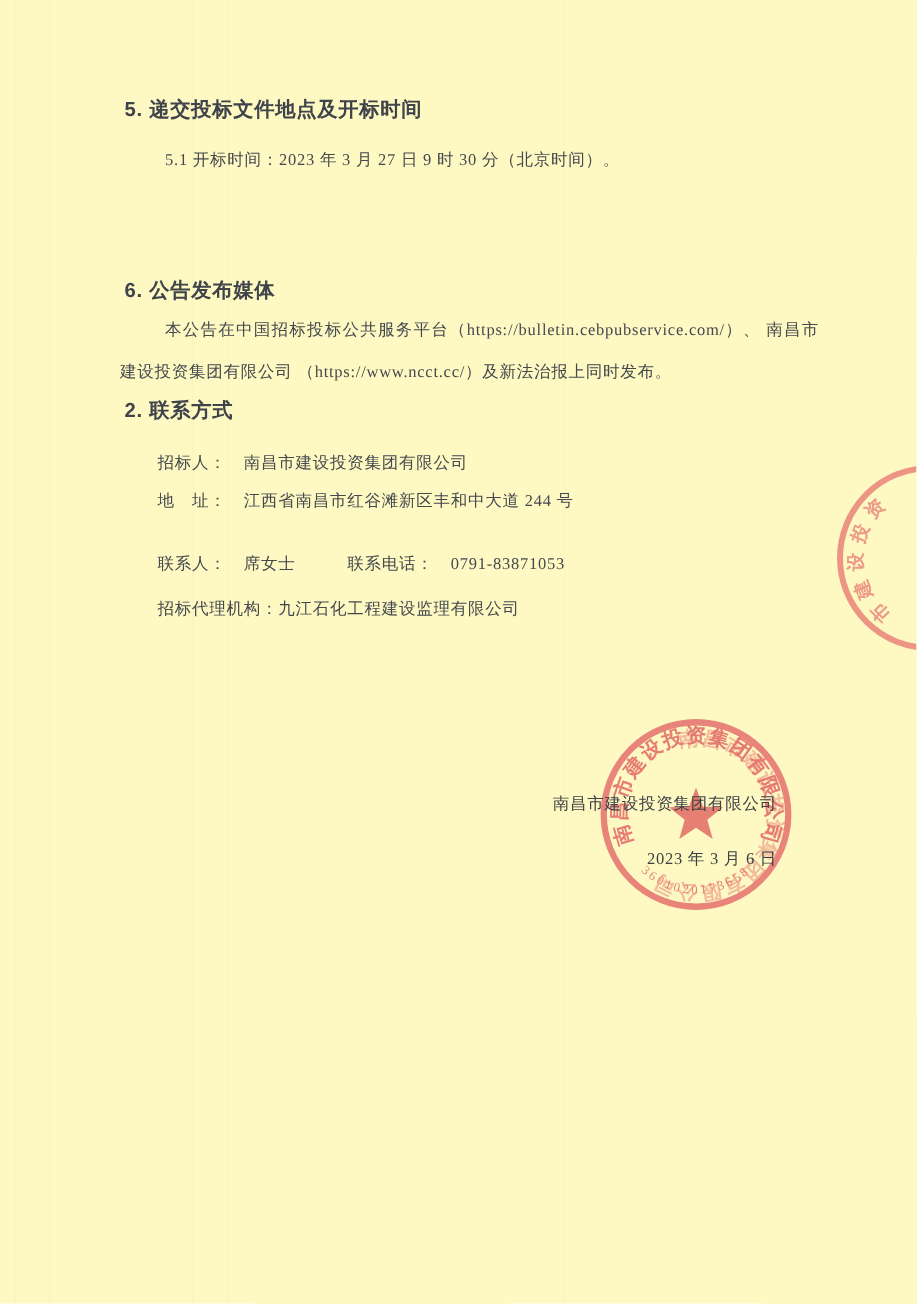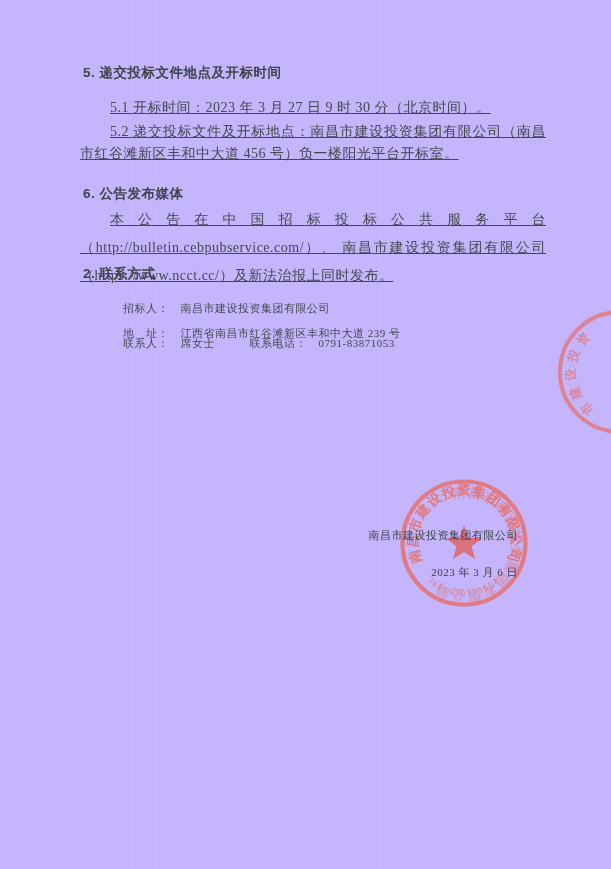--- a/index.html
+++ b/index.html
@@ -5,56 +5,54 @@
   html, body { margin: 0; padding: 0; }
   body {
     width: 611px; height: 869px;
     background: #ffffff;
     font-family: "Liberation Serif", "DejaVu Serif", serif;
     overflow: hidden;
   }
   .page {
     position: relative;
     width: 611px; height: 869px;
-    background: #c4b5fd;
+    background: #fef9c3;
     color: #44474b;
   }
   .scan-line {
     position: absolute; top: 0; bottom: 0; width: 1px;
     background: rgba(60,60,60,0.02);
   }
   .heading {
     position: absolute;
     font-family: "Liberation Sans", "DejaVu Sans", sans-serif;
     font-weight: bold;
     font-size: 13.5px;
     color: #3f434a;
     letter-spacing: 0.5px;
     white-space: nowrap;
   }
   .para {
     position: absolute;
     left: 80px; width: 466px;
-    font-size: 14px;
+    font-size: 11px;
     line-height: 21.5px;
     letter-spacing: 0.5px;
     text-indent: 30px;
     color: #45484d;
     text-align: justify;
-    text-decoration: underline;
   }
   .para.loose { line-height: 28px; }
   .contact-line {
     position: absolute;
     left: 105px;
     font-size: 11px;
     letter-spacing: 0.5px;
     white-space: nowrap;
     color: #45484d;
-    margin-left: 18px;
   }
   .sig-line {
     position: absolute;
     right: 93px;
     font-size: 11px;
     letter-spacing: 0.5px;
     white-space: nowrap;
     color: #3d4045;
     z-index: 3;
   }
@@ -78,31 +76,31 @@
 <div class="page">
 
   <div class="scan-line" style="left:10px"></div>
   <div class="scan-line" style="left:33px"></div>
   <div class="scan-line" style="left:128px"></div>
   <div class="scan-line" style="left:152px"></div>
   <div class="scan-line" style="left:376px"></div>
 
   <div class="heading" style="left:83px; top:64px">5. 递交投标文件地点及开标时间</div>
   <div class="para" style="top:97px">5.1 开标时间：2023 年 3 月  27 日  9 时 30 分（北京时间）。</div>
-  <div class="para" style="top:121px">5.2  递交投标文件及开标地点：南昌市建设投资集团有限公司（南昌市红谷滩新区丰和中大道 456 号）负一楼阳光平台开标室。</div>
 
   <div class="heading" style="left:83px; top:185px">6. 公告发布媒体</div>
-  <div class="para loose" style="top:206px">本公告在中国招标投标公共服务平台（http://bulletin.cebpubservice.com/）、 南昌市建设投资集团有限公司 （https://www.ncct.cc/）及新法治报上同时发布。</div>
+  <div class="para loose" style="top:206px">本公告在中国招标投标公共服务平台（https://bulletin.cebpubservice.com/）、 南昌市建设投资集团有限公司 （https://www.ncct.cc/）及新法治报上同时发布。</div>
 
   <div class="heading" style="left:83px; top:265px">2. 联系方式</div>
 
   <div class="contact-line" style="top:301px">招标人：　南昌市建设投资集团有限公司</div>
-  <div class="contact-line" style="top:326px">地　址：　江西省南昌市红谷滩新区丰和中大道 239 号</div>
-  <div class="contact-line" style="top:336px">联系人：　席女士　　　联系电话：　0791-83871053</div>
+  <div class="contact-line" style="top:326px">地　址：　江西省南昌市红谷滩新区丰和中大道 244 号</div>
+  <div class="contact-line" style="top:368px">联系人：　席女士　　　联系电话：　0791-83871053</div>
 
+  <div class="contact-line" style="top:398px">招标代理机构：九江石化工程建设监理有限公司</div>
 
   <div class="sig-line" style="top:528px">南昌市建设投资集团有限公司</div>
   <div class="sig-line" style="top:565px">2023 年 3 月 6 日</div>
 
   <div class="seal-wrap">
     <svg width="132" height="132" viewBox="0 0 132 132">
       <defs>
         <path id="sealTextArc" d="M 22.8,82.8 A 47,47 0 1 1 110.2,82.8" fill="none"></path>
         <path id="sealCodeArc" d="M 23.4,97.8 A 52,52 0 0 0 108.6,97.8" fill="none"></path>
       </defs>

